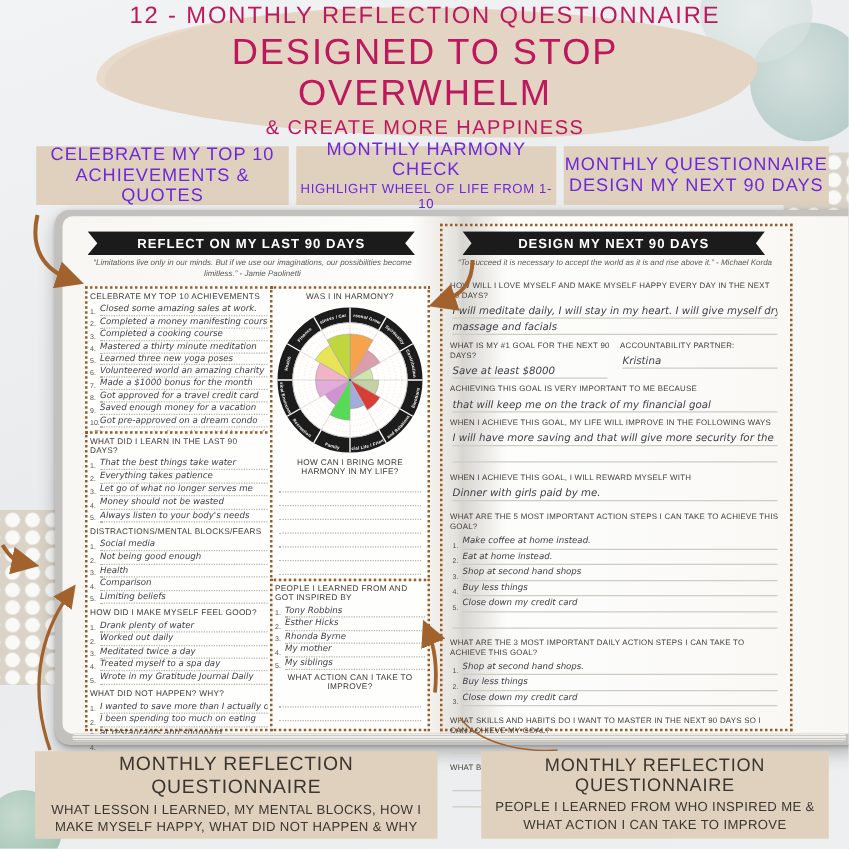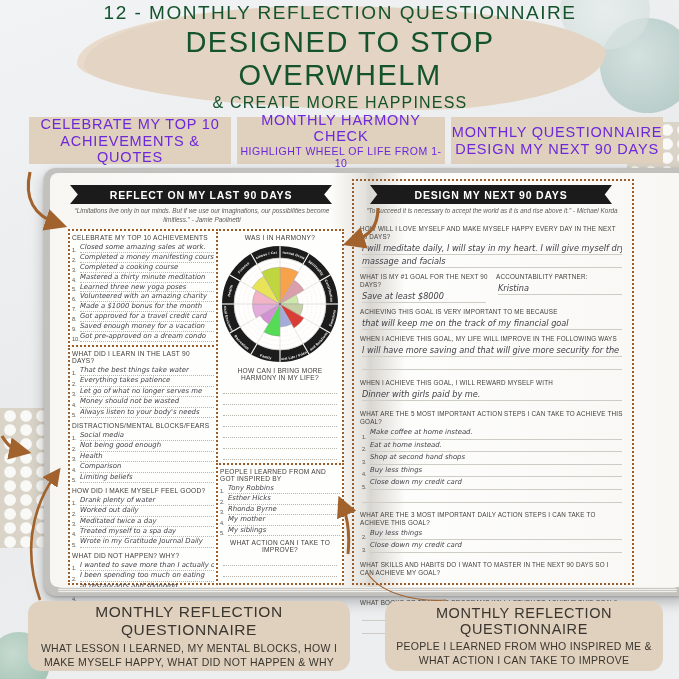--- a/index.html
+++ b/index.html
@@ -12,21 +12,21 @@
     background-image:
       radial-gradient(circle at 8px 8px,#fcfcfa 5.2px,rgba(0,0,0,0) 6.4px),
       radial-gradient(circle at 0px 0px,#fcfcfa 5.2px,rgba(0,0,0,0) 6.4px);
     background-size:16px 14px;background-position:0 0,8px 7px;
     background-color:#d8cfc2;opacity:.85;}
   
   .header-blob{position:absolute;left:84px;top:6px;width:512px;height:102px;
     background:#e3d4c3;border-radius:46% 54% 38% 62%/58% 42% 58% 42%;
     box-shadow:12px 4px 0 -2px #e3d4c3,-10px -2px 0 -3px #e8dbcb;
     display:flex;flex-direction:column;align-items:center;justify-content:center;
-    text-align:center;color:#14532d;}
+    text-align:center;color:#be185d;}
   .h-line1{font-size:19px;letter-spacing:1.5px;font-weight:400;}
   .h-line2{font-size:29px;letter-spacing:1.5px;font-weight:400;margin-top:2px;}
   .h-line3{font-size:16px;letter-spacing:1.2px;margin-top:2px;}
   
   .callout{position:absolute;top:117px;height:47px;background:#e0d1bf;
     display:flex;flex-direction:column;align-items:center;justify-content:center;
     text-align:center;color:#6d28d9;}
   .co-l1{font-size:14.5px;letter-spacing:.8px;}
   .co-l2{font-size:14.5px;letter-spacing:.8px;margin-top:1px;}
   .co-l2.small{font-size:10.5px;letter-spacing:.5px;}
@@ -64,21 +64,21 @@
     white-space:nowrap;overflow:hidden;margin:0 2px;}
   .ans-line.dotted{border-bottom:1px dotted #b7b3ad;height:10px;line-height:10px;font-size:7px;}
   .qa{margin:0 6px 5px 6px;}
   .qa-label{font-size:6.3px;letter-spacing:.2px;color:#45413c;line-height:8px;margin-bottom:1px;}
   .two-col{display:flex;gap:8px;margin:0 6px 5px 6px;}
   .two-col .qa{flex:1;margin:0;}
   .wheel-wrap{position:relative;width:122px;height:122px;margin:1px auto 0 auto;}
   
   .b-callout{position:absolute;top:601px;background:#e0d1bf;height:70px;
     display:flex;flex-direction:column;align-items:center;justify-content:center;
-    text-align:center;color:#3a362f;padding:0 0;box-sizing:border-box;border-radius:13px;}
+    text-align:center;color:#3a362f;padding:0 0;box-sizing:border-box;}
   .bco-title{font-size:15.5px;letter-spacing:.6px;}
   .bco-sub{font-size:10.5px;letter-spacing:.3px;line-height:13.5px;margin-top:3px;}
   .arrow-svg{position:absolute;overflow:visible;pointer-events:none;}
 </style>
 </head>
 <body>
 
 <div class="stage">
 
   <div class="blob" style="left:600px;top:18px;width:95px;height:95px;background:radial-gradient(circle at 40% 40%,#cfdedb,#aec7c2 70%,#9db8b3);opacity:.8;"></div>
@@ -133,21 +133,21 @@
               <div class="hw-row">
                 <span class="num">4.</span>
                 <span class="txt" style="height: 8.9px; line-height: 8.9px;">Mastered a thirty minute meditation</span>
               </div>
               <div class="hw-row">
                 <span class="num">5.</span>
                 <span class="txt" style="height: 8.9px; line-height: 8.9px;">Learned three new yoga poses</span>
               </div>
               <div class="hw-row">
                 <span class="num">6.</span>
-                <span class="txt" style="height: 8.9px; line-height: 8.9px;">Volunteered with an amazing charity</span>
+                <span class="txt" style="height: 8.9px; line-height: 8.9px;">Volunteered world an amazing charity</span>
               </div>
               <div class="hw-row">
                 <span class="num">7.</span>
                 <span class="txt" style="height: 8.9px; line-height: 8.9px;">Made a $1000 bonus for the month</span>
               </div>
               <div class="hw-row">
                 <span class="num">8.</span>
                 <span class="txt" style="height: 8.9px; line-height: 8.9px;">Got approved for a travel credit card</span>
               </div>
               <div class="hw-row">
@@ -454,20 +454,24 @@
                   <span class="num">5.</span>
                   <span class="txt" style="height: 11.5px; line-height: 11.5px;">Close down my credit card</span>
                 </div>
               </div>
             <div class="ans-line"></div>
           </div>
           <div class="qa" style="margin-top:8px;">
             <div class="qa-label">WHAT ARE THE 3 MOST IMPORTANT DAILY ACTION STEPS I CAN TAKE TO ACHIEVE THIS GOAL?</div>
             <div>
                 <div class="hw-row solid">
+                  <span class="num">1.</span>
+                  <span class="txt" style="height: 11.5px; line-height: 11.5px;">Shop at second hand shops.</span>
+                </div>
+                <div class="hw-row solid">
                   <span class="num">2.</span>
                   <span class="txt" style="height: 11.5px; line-height: 11.5px;">Buy less things</span>
                 </div>
                 <div class="hw-row solid">
                   <span class="num">3.</span>
                   <span class="txt" style="height: 11.5px; line-height: 11.5px;">Close down my credit card</span>
                 </div>
               </div>
           </div>
           <div class="qa" style="margin-top:8px;">

